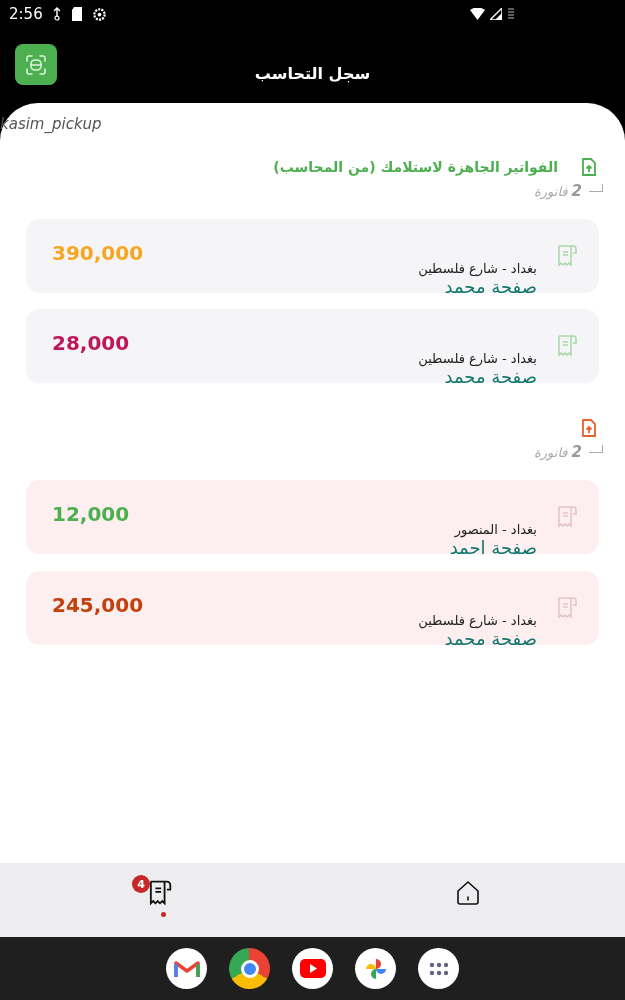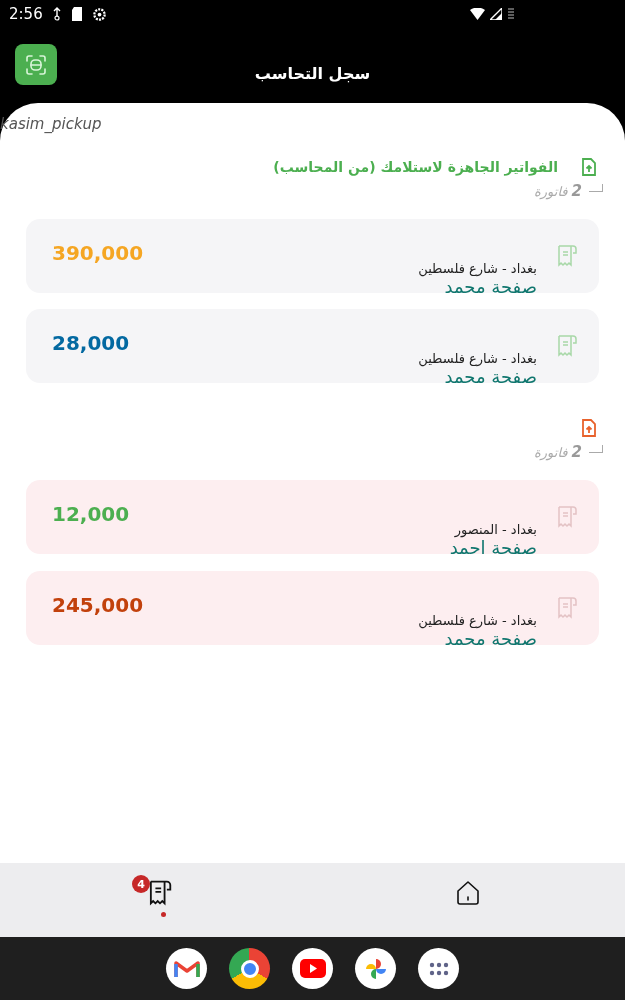--- a/index.html
+++ b/index.html
@@ -107,21 +107,21 @@
     <div class="amount" style="color:#f5a623;text-align:center;">390,000</div>
   </div>
 
   <div class="card grey" style="top:206px;">
     <svg class="icon" viewBox="0 0 28 28" fill="none" stroke="#a8d8a8" stroke-width="1.5">
         <path d="M6 4h14a3 3 0 0 1 3 3v4h-3M6 4v19l2-2 2 2 2-2 2 2 2-2 2 2V4"></path>
         <path d="M10 10h5M10 13h5"></path>
       </svg>
     <div class="name">صفحة محمد</div>
     <div class="addr">بغداد - شارع فلسطين</div>
-    <div class="amount" style="color:#0369a1;">28,000</div>
+    <div class="amount" style="color:#be185d;">28,000</div>
   </div>
 
   <div class="section-head" style="top:316px; color:#e8622c;">
     <svg width="16" height="18" viewBox="0 0 16 18" fill="none" stroke="#e8622c" stroke-width="1.8">
         <path d="M2 1h8l4 4v12H2z"></path>
         <path d="M8 14V8M5.5 10.5L8 8l2.5 2.5"></path>
       </svg>
   </div>
   <div class="count" style="top:340px;">
     <span class="corner"></span>

